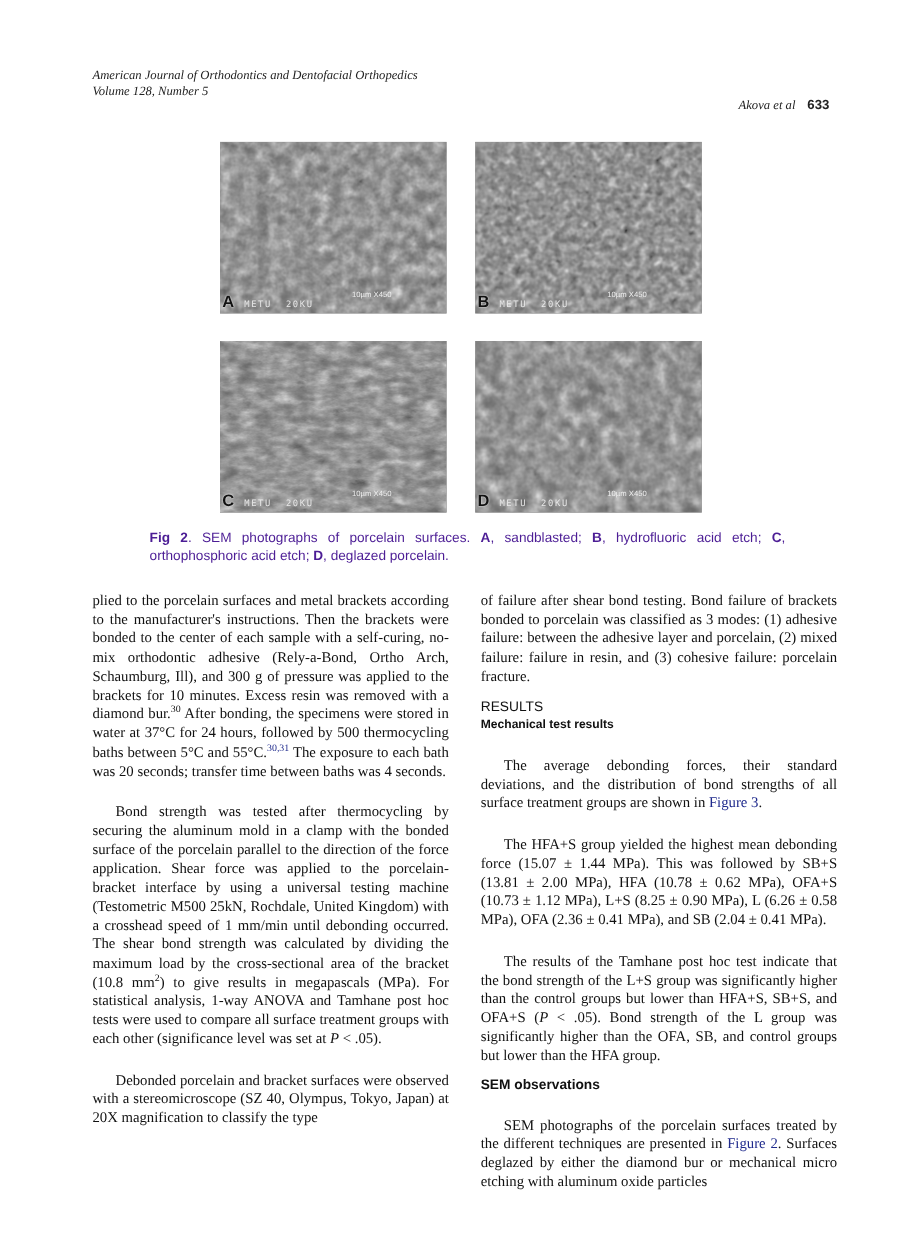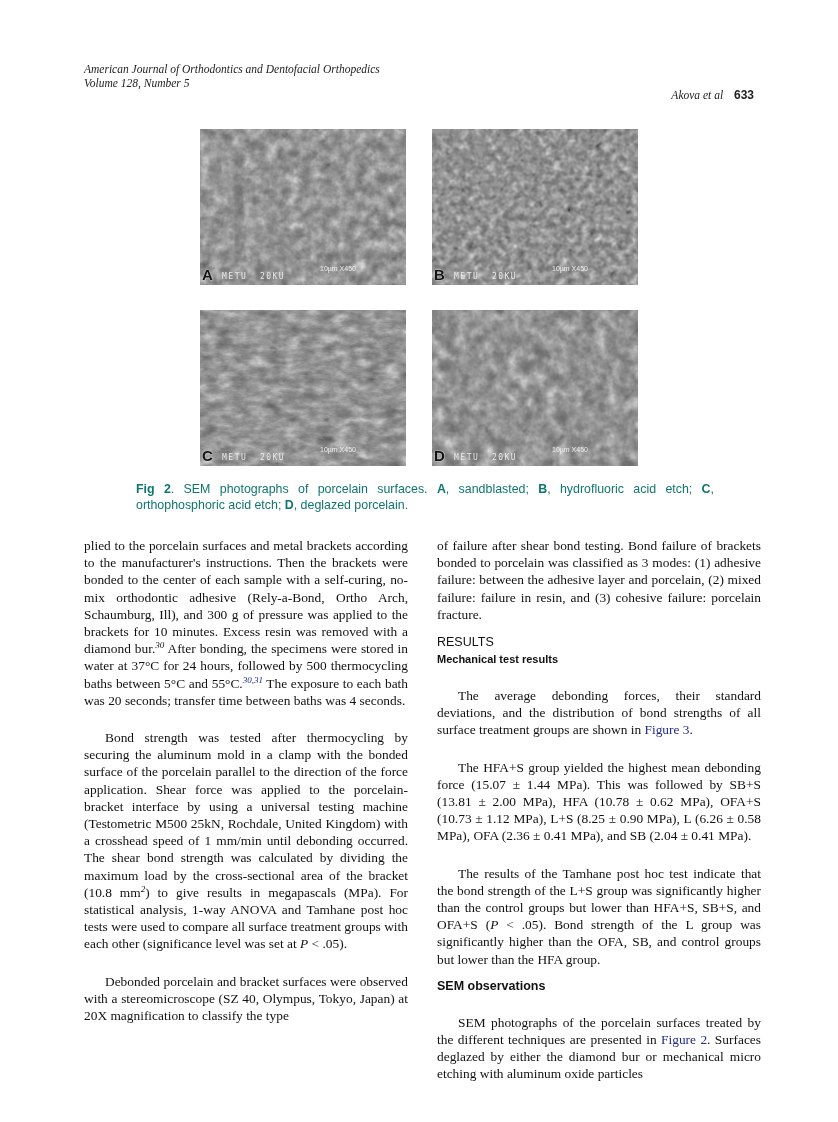--- a/index.html
+++ b/index.html
@@ -8,29 +8,29 @@
   .hdr-right { position:absolute; right:84px; top:62px; font-family:"Liberation Serif", serif; font-size:11.5px; line-height:14px; color:#222;margin-top:26px; }
   .hdr-right .auth { font-style:italic; margin-right:8px; }
   .hdr-right .pg { font-family:"Liberation Sans", sans-serif; font-weight:bold; font-size:12px; }
 
   .fig { position:absolute; width:206px; height:156px; overflow:hidden; background:#6a6a6a; }
   .fig svg { display:block; }
   .fig .lbl { position:absolute; left:2px; bottom:2px; font-family:"Liberation Sans", sans-serif; font-size:15px; font-weight:bold; color:#111; text-shadow:0 0 2px #ddd, 0 0 1px #eee; }
   .fig .meta { position:absolute; left:22px; bottom:4px; font-family:"DejaVu Sans Mono", monospace; font-size:8px; color:#e8e8e8; letter-spacing:1.5px; white-space:pre; }
   .fig .scale { position:absolute; left:120px; bottom:13px; font-family:Liberation Sans, sans-serif; font-size:7px; color:#eee; }
 
-  .caption { position:absolute; left:136px; top:481px; width:578px; font-family:"Liberation Sans", sans-serif; font-size:12.4px; line-height:16px; color:#0f766e; text-align:justify; }
+  .caption { position:absolute; left:136px; top:481px; width:578px; font-family:"Liberation Sans", sans-serif; font-size:12.4px; line-height:16px; color:#4c1d95; text-align:justify; }
   .caption b { font-weight:bold; }
 
   .col { position:absolute; top:537px; width:324px; font-family:"Liberation Serif", serif; font-size:13.4px; line-height:17.2px; color:#111; text-align:justify; }
   .col.left { left:84px; }
   .col.right { left:437px; }
   .col p { margin:0; }
   .col p.ind { text-indent:21px;margin-top:20px; }
-  .col sup { font-size:9px; line-height:0;font-style:italic; }
+  .col sup { font-size:9px; line-height:0; }
   .col .link { color:#1f2a8c; }
   .h1 { font-family:"Liberation Sans", sans-serif; font-weight:normal; font-size:12.5px; margin:11px 0 0 0; line-height:16px; }
   .h2 { font-family:"Liberation Sans", sans-serif; font-weight:bold; font-size:11px; margin:1px 0 5px 0; line-height:16px; }
   .h2b { font-family:"Liberation Sans", sans-serif; font-weight:bold; font-size:12.5px; margin:10px 0 17px 0; line-height:16px; }
 </style>
 </head>
 <body>
 
 <div class="hdr-left">
   <div>American Journal of Orthodontics and Dentofacial Orthopedics</div>

